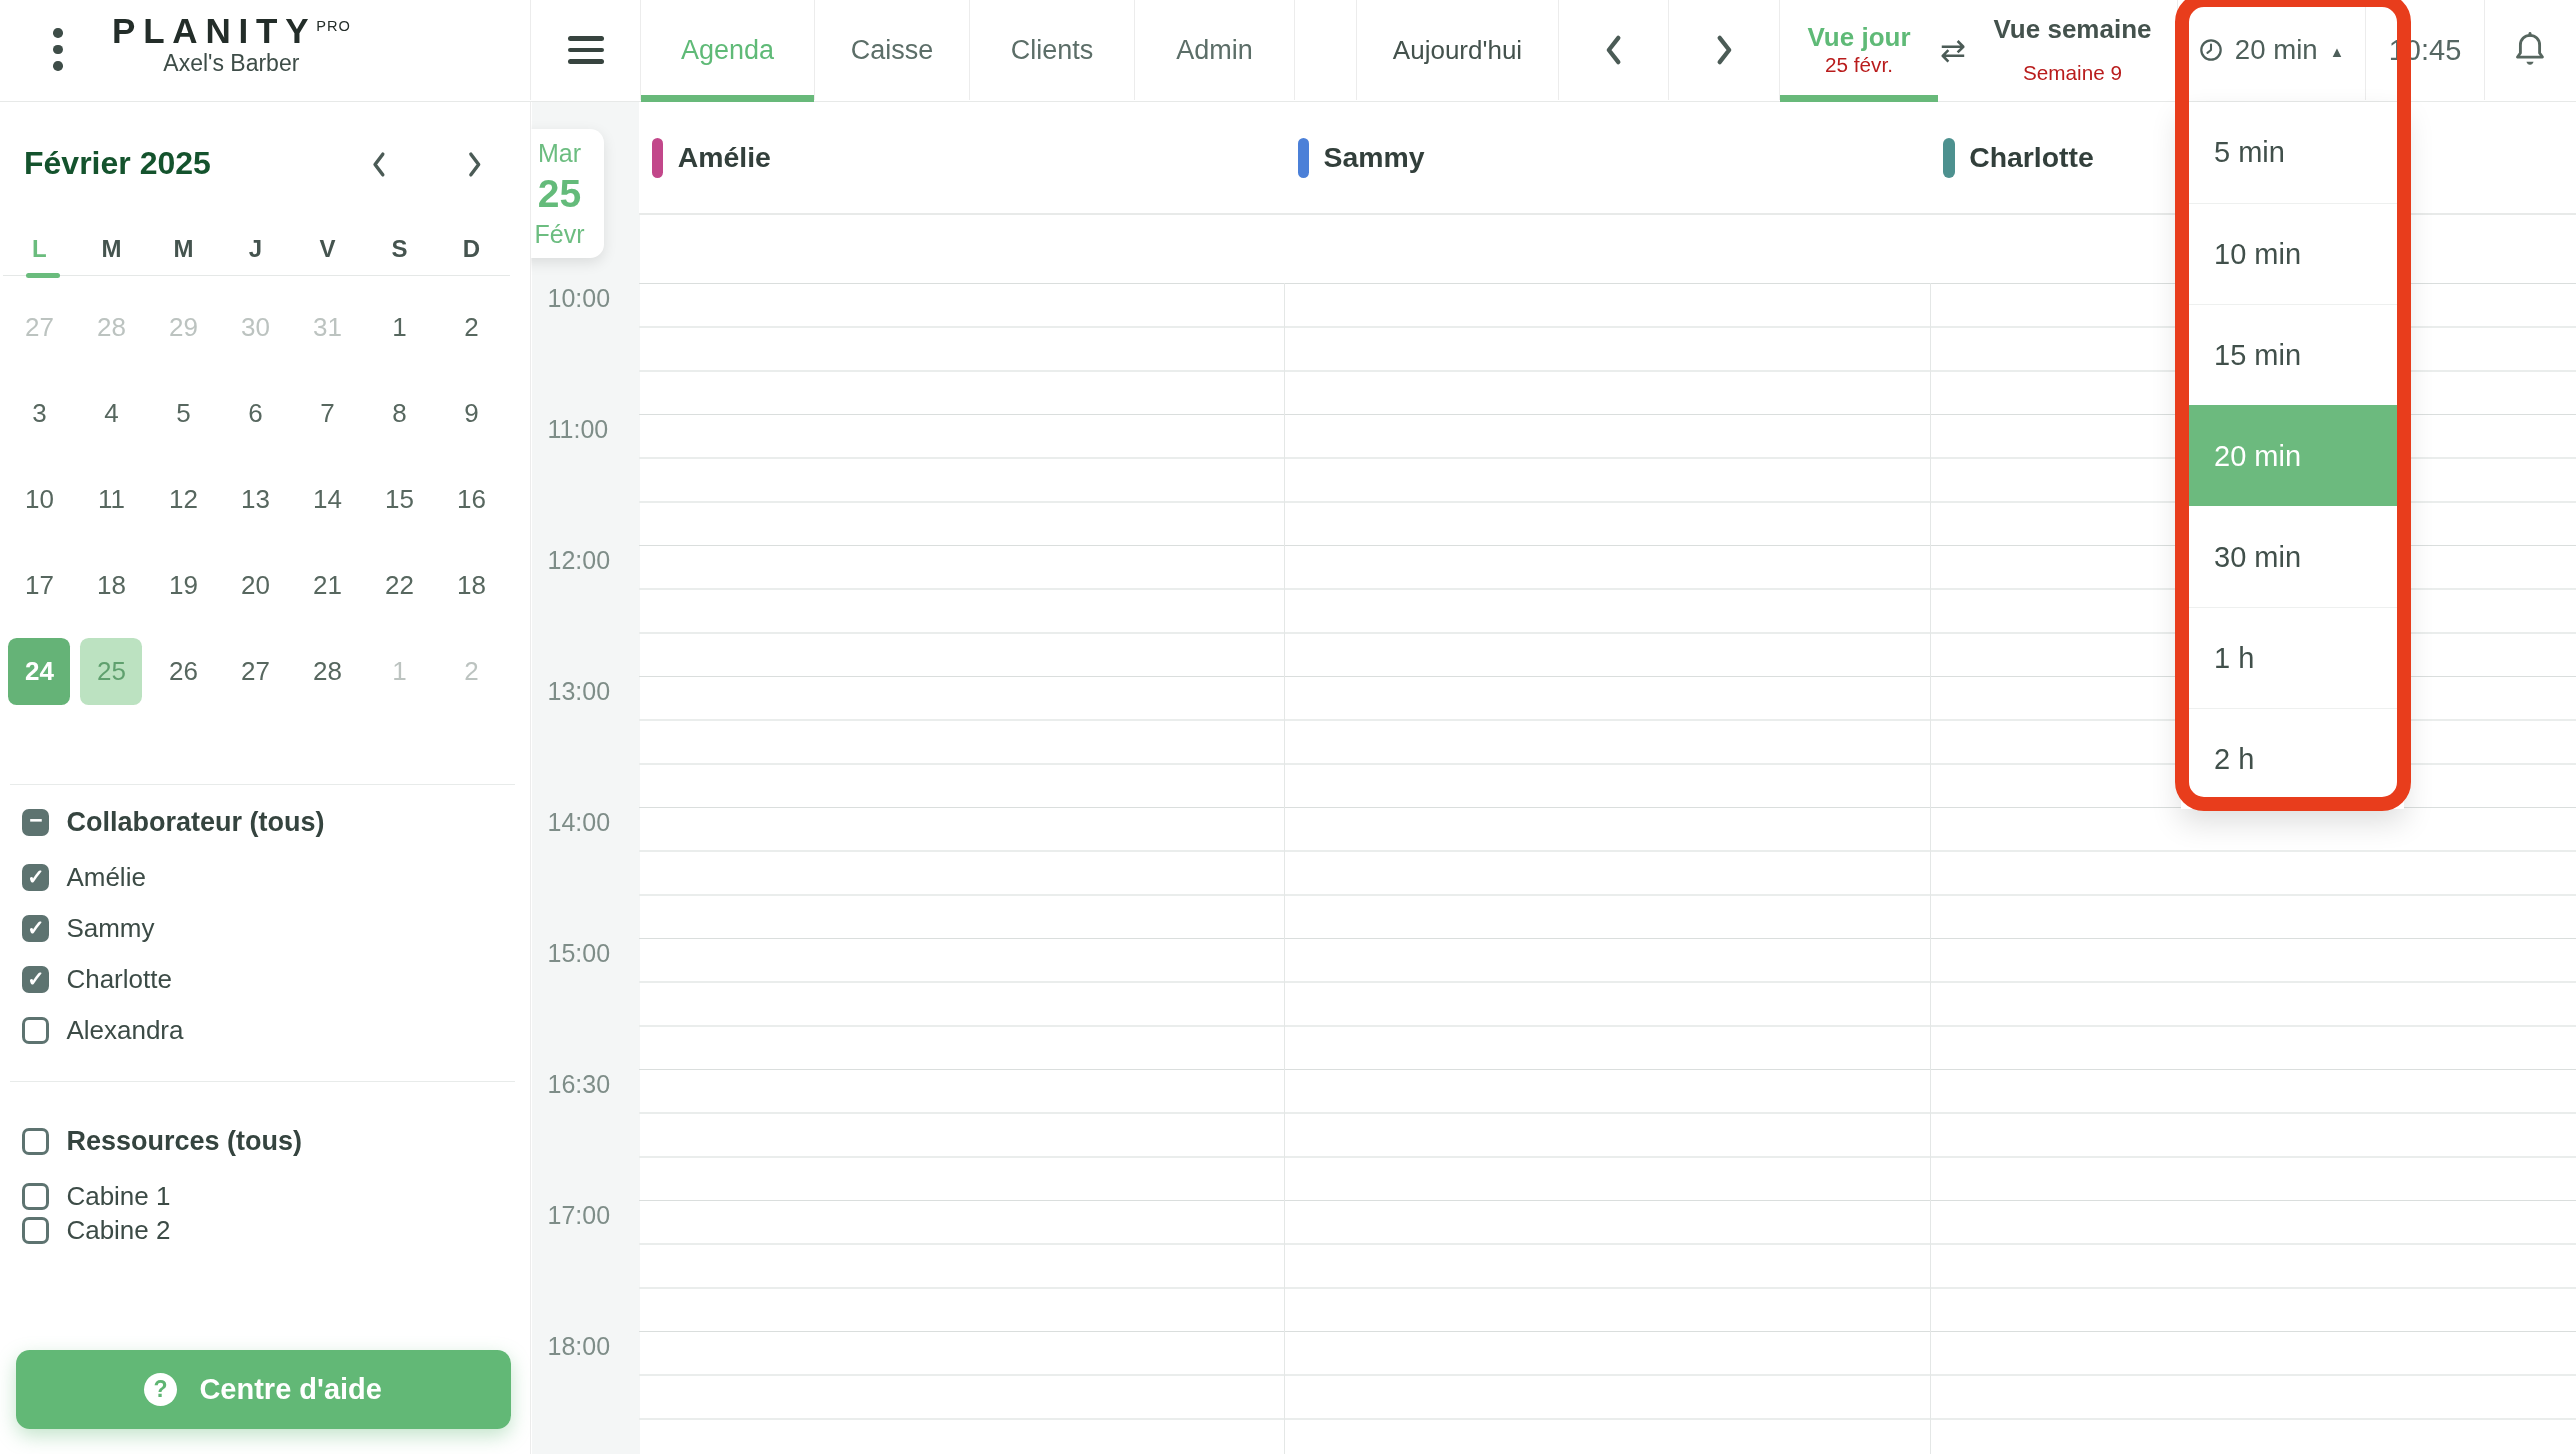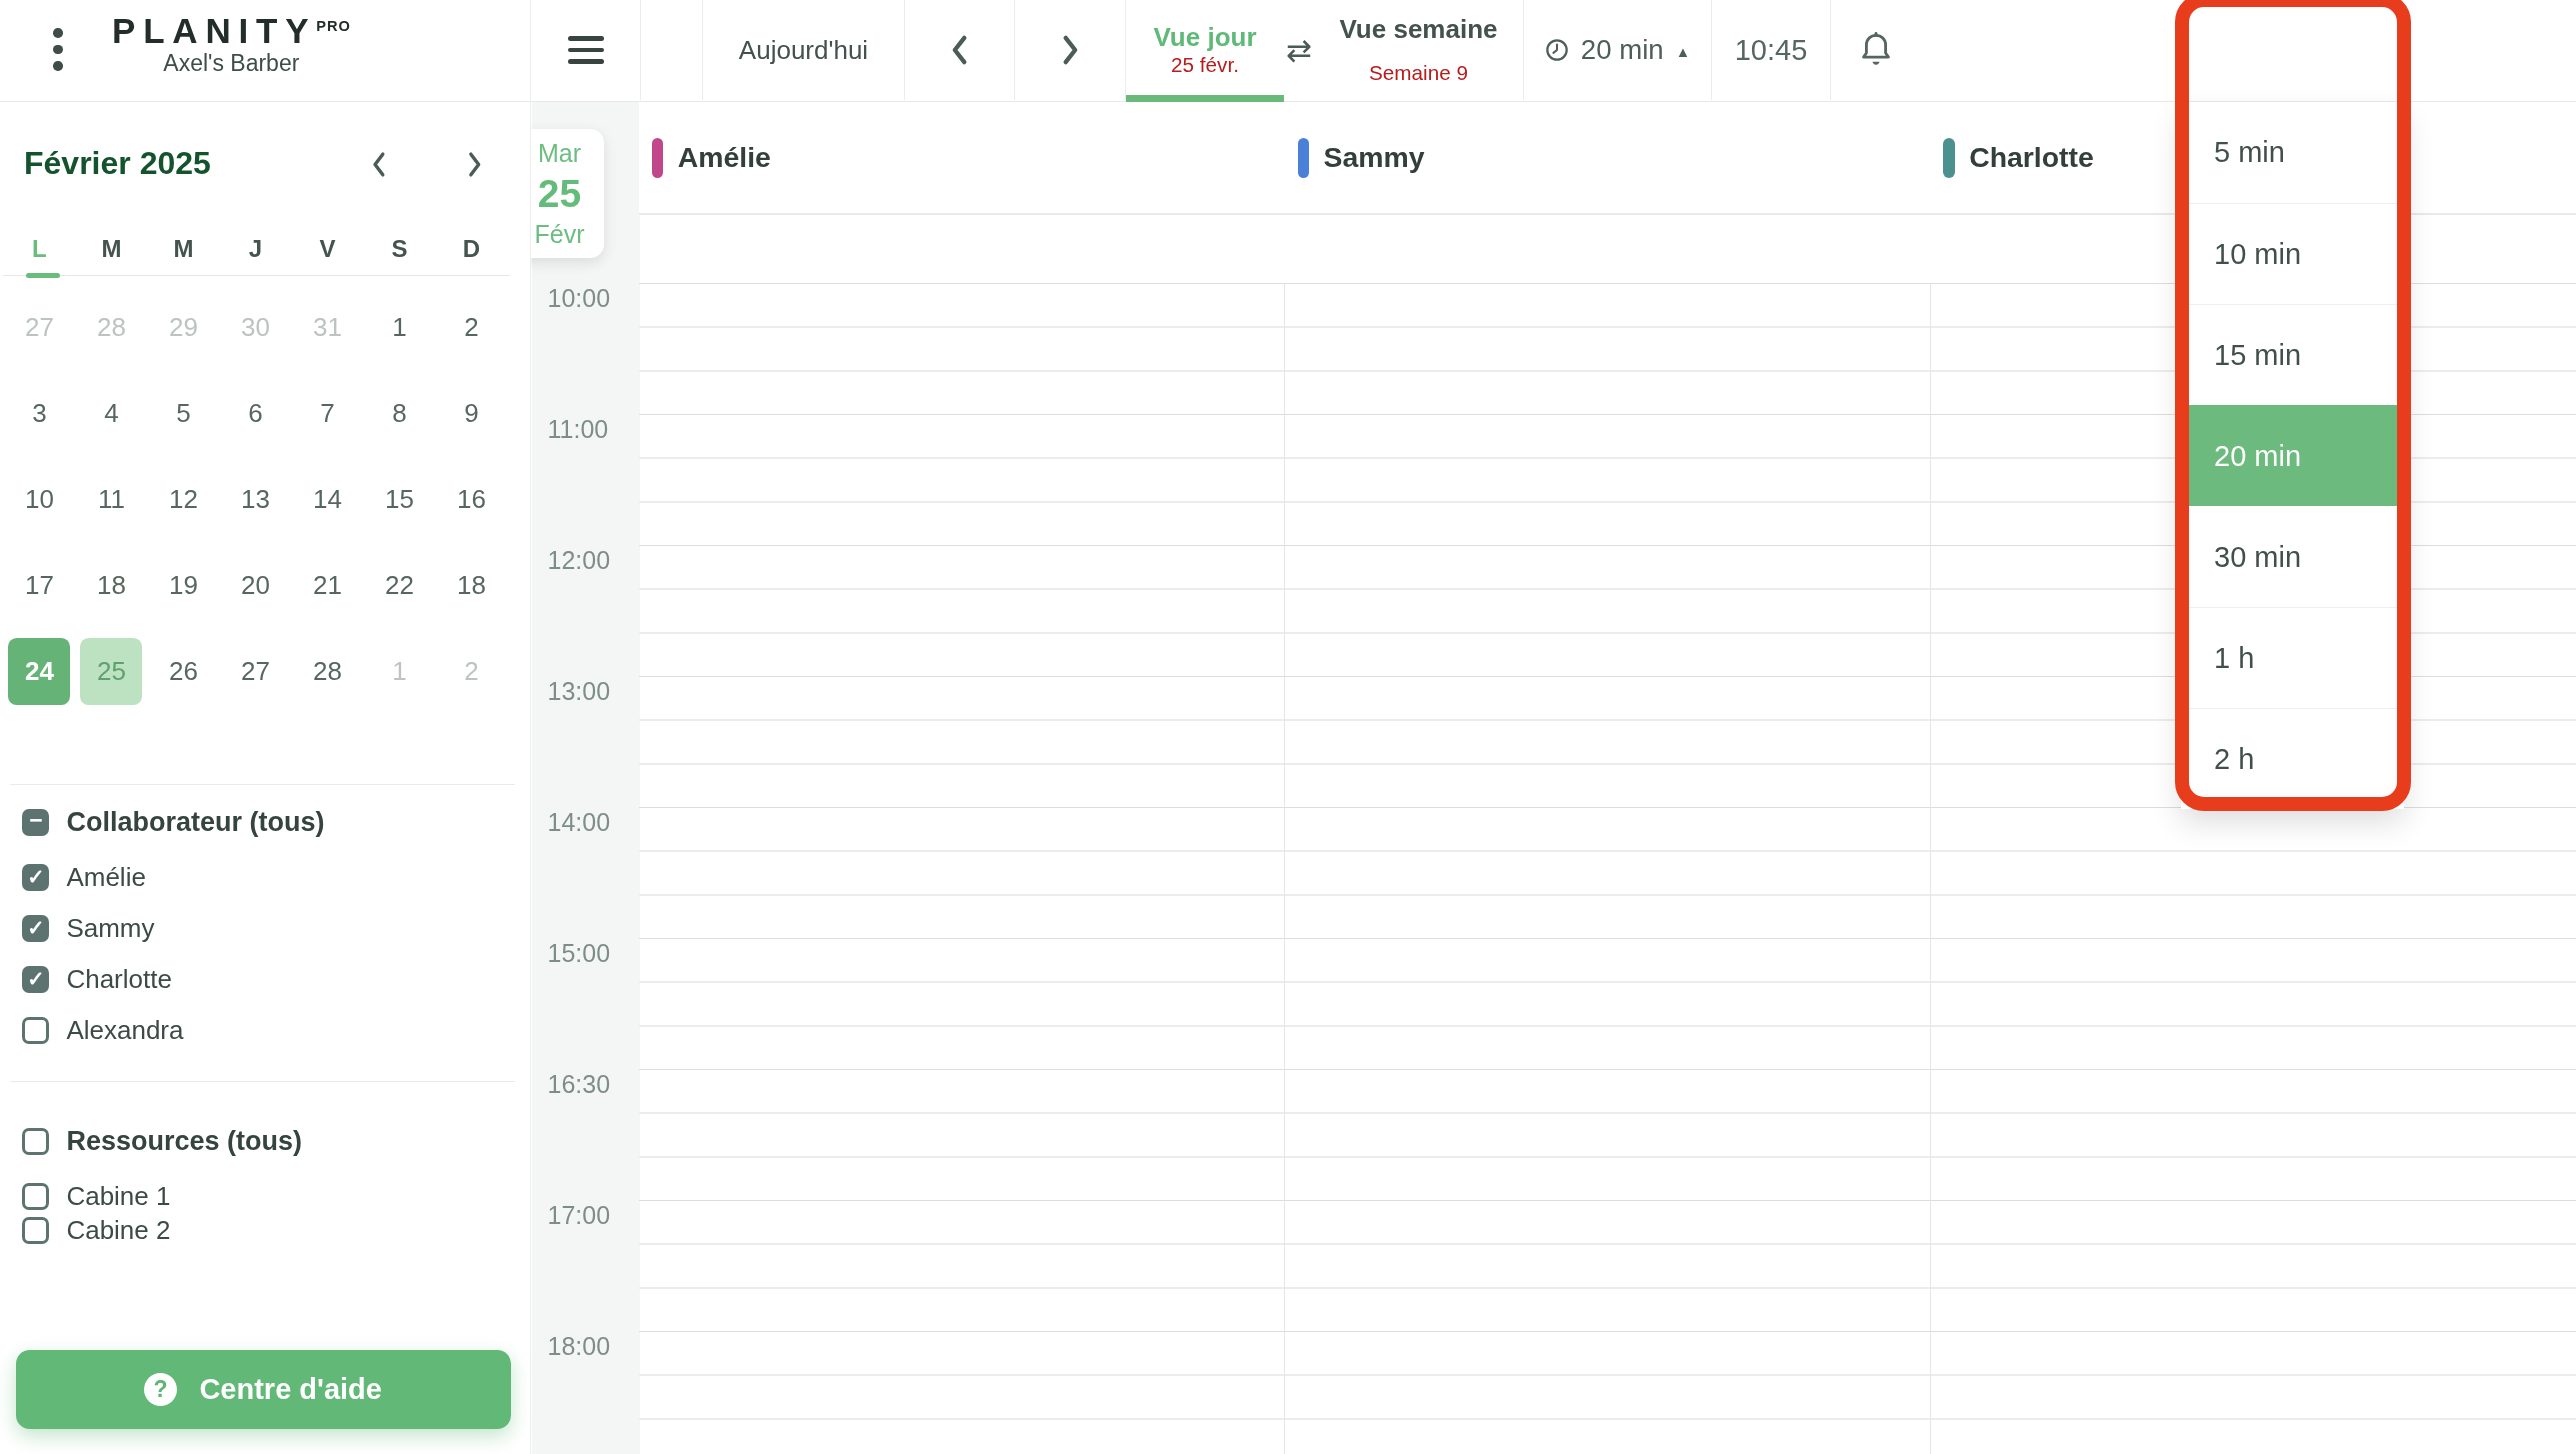--- a/index.html
+++ b/index.html
@@ -37,21 +37,21 @@
   .gran-label{font-size:27.6px;color:#4e5f5a}
   .gran-caret{font-size:14.6px;color:#4e5f5a;margin-top:3.4px}
   .tb-time{width:119px;font-size:29px;color:#566763}
   .tb-bell{width:90px;border-right:none;cursor:pointer}
   .swap-glyph{font-size:31px;color:#4b5b56}
 
   .kebab{position:absolute;left:53px;top:28.4px;display:flex;flex-direction:column;gap:6.9px;cursor:pointer}
   .kebab i{width:9.5px;height:9.5px;border-radius:50%;background:#3e4d48;display:block}
   .brandwrap{position:absolute;left:112px;top:12px;text-align:center;cursor:default}
   .brand{font-size:35px;font-weight:800;letter-spacing:7.8px;color:#232d29;line-height:38px}
-  .brand-pro{font-size:14.6px;font-weight:bold;letter-spacing:0.9px;vertical-align:12px;color:#232d29}
+  .brand-pro{font-size:14.6px;font-weight:normal;letter-spacing:0.9px;vertical-align:12px;color:#232d29}
   .salon{font-size:23px;color:#3e4d48;margin-top:0px}
   .hamburger{display:flex;flex-direction:column;gap:6.9px;cursor:pointer}
   .hamburger i{width:36px;height:4.7px;border-radius:2.6px;background:#37443f;display:block}
 
   
   .sidebar{position:absolute;left:0;top:102px;width:531px;bottom:0;background:#fff;
            border-right:1.3px solid #ececec;box-sizing:border-box;z-index:10}
   .mc-title{position:absolute;left:24px;top:43px;font-size:32px;font-weight:bold;color:#14532d}
   .mc-prev{position:absolute;left:369px;top:47px;cursor:pointer}
   .mc-next{position:absolute;left:464px;top:47px;cursor:pointer}
@@ -144,20 +144,38 @@
     </div>
 
     <div class="tb tb-menu">
       <span class="hamburger">
           <i></i>
           <i></i>
           <i></i>
         </span>
     </div>
 
+    <nav class="tabs-host">
+
+        <div class="tab active">
+          <span>Agenda</span>
+        </div>
+
+        <div class="tab">
+          <span>Caisse</span>
+        </div>
+
+        <div class="tab">
+          <span>Clients</span>
+        </div>
+
+        <div class="tab">
+          <span>Admin</span>
+        </div>
+      </nav>
 
     <div class="tb tb-spacer"></div>
 
     <div class="tb tb-today">
       <span>Aujourd'hui</span>
     </div>
 
     <div class="tb tb-prev">
       <svg width="26" height="38" viewBox="0 0 30 44">
         <polyline points="20,8 9,22 20,36" fill="none" stroke="#4b5b56" stroke-width="5" stroke-linecap="round" stroke-linejoin="round"></polyline>

